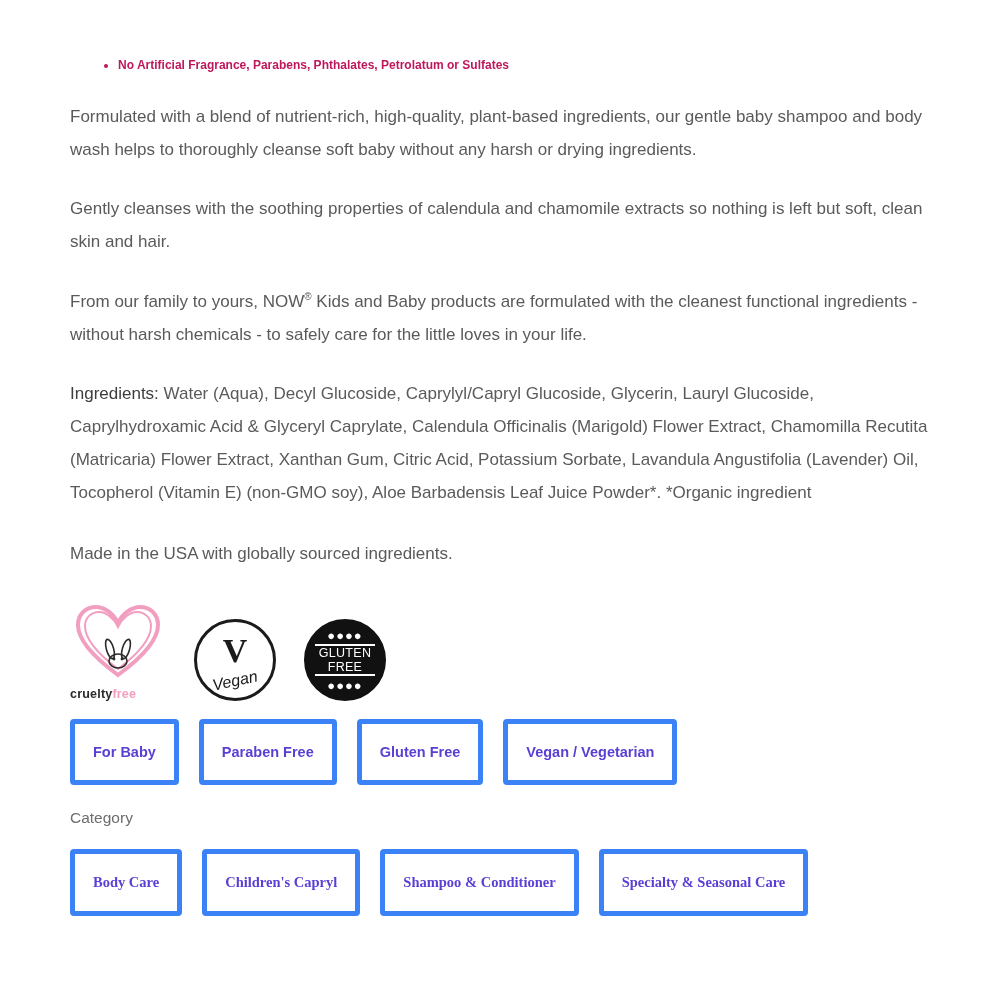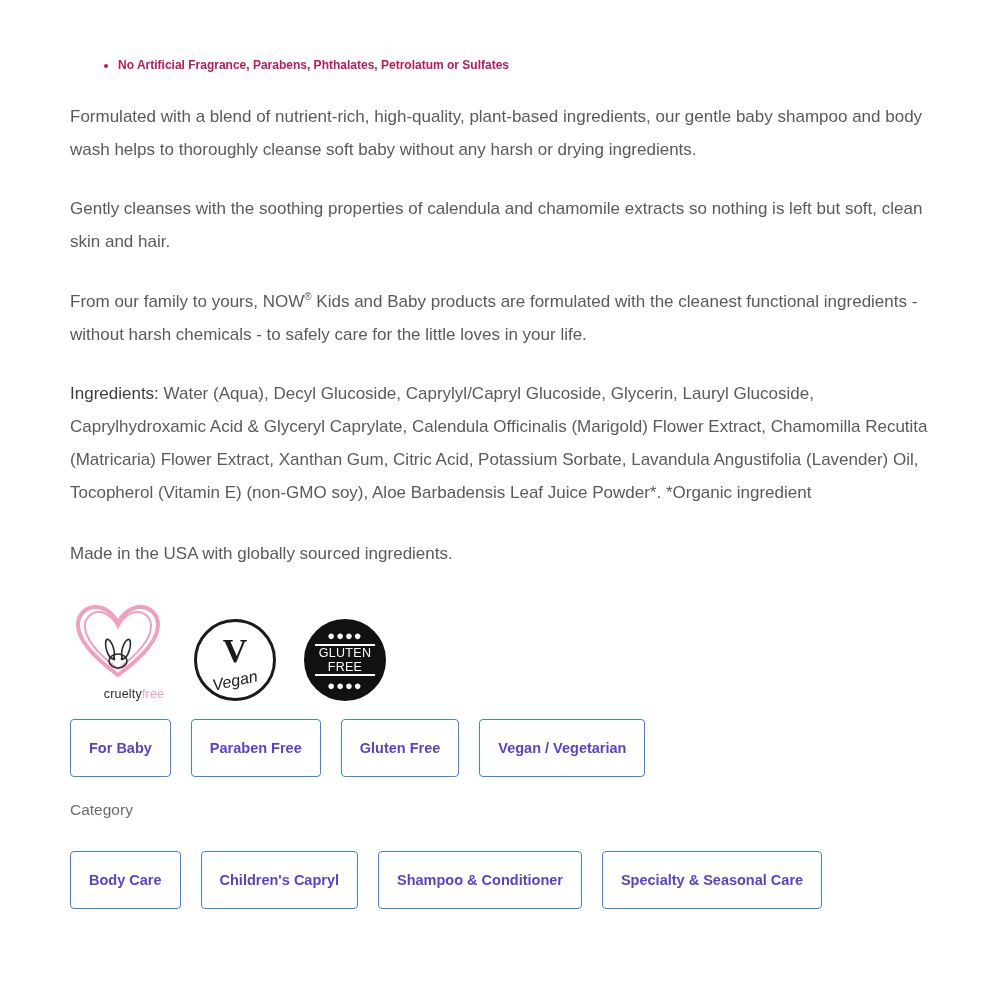--- a/index.html
+++ b/index.html
@@ -57,25 +57,25 @@
   
   .cf {
     width: 96px;
     height: 100px;
     position: relative;
   }
   .cf svg { display: block; }
   .cf-text {
     position: absolute;
     bottom: 0;
-    left: 16px;
+    left: 0;
     width: 100%;
-    text-align: center;
+    text-align: left;
     font-size: 12.5px;
-    font-weight: normal;
+    font-weight: bold;
     letter-spacing: .2px;
   }
   .cf-text .c1 { color: #2b2b2b; }
   .cf-text .c2 { color: #f29ec0; }
 
   .vegan, .gluten {
     width: 82px;
     height: 82px;
     border-radius: 50%;
     position: relative;
@@ -134,36 +134,36 @@
   .gluten .dots.t { top: 7px; }
   .gluten .dots.b { bottom: 6px; }
 
   .tagrow {
     display: flex;
     gap: 20px;
     margin-top: 18px;
     flex-wrap: wrap;
   }
   .tag {
-    border: 1px solid #3b82f6;
+    border: 5px solid #3b82f6;
     border-radius: 4px;
     padding: 20px 18px;
     font-size: 14.5px;
     font-weight: bold;
     color: #5b3fd4;
     background: #fff;
     white-space: nowrap;
     cursor: pointer;
   }
   .cat-label {
     margin-top: 24px;
     font-size: 15.5px;
     color: #6d6d6d;
   }
-  .tagrow.cat { margin-top: 32px; }
+  .tagrow.cat { margin-top: 22px; font-family: Liberation Serif, serif; }
 </style>
 </head>
 <body>
 
 <div class="page">
 
   <ul class="bullets">
     <li>No Artificial Fragrance, Parabens, Phthalates, Petrolatum or Sulfates</li>
   </ul>
 

